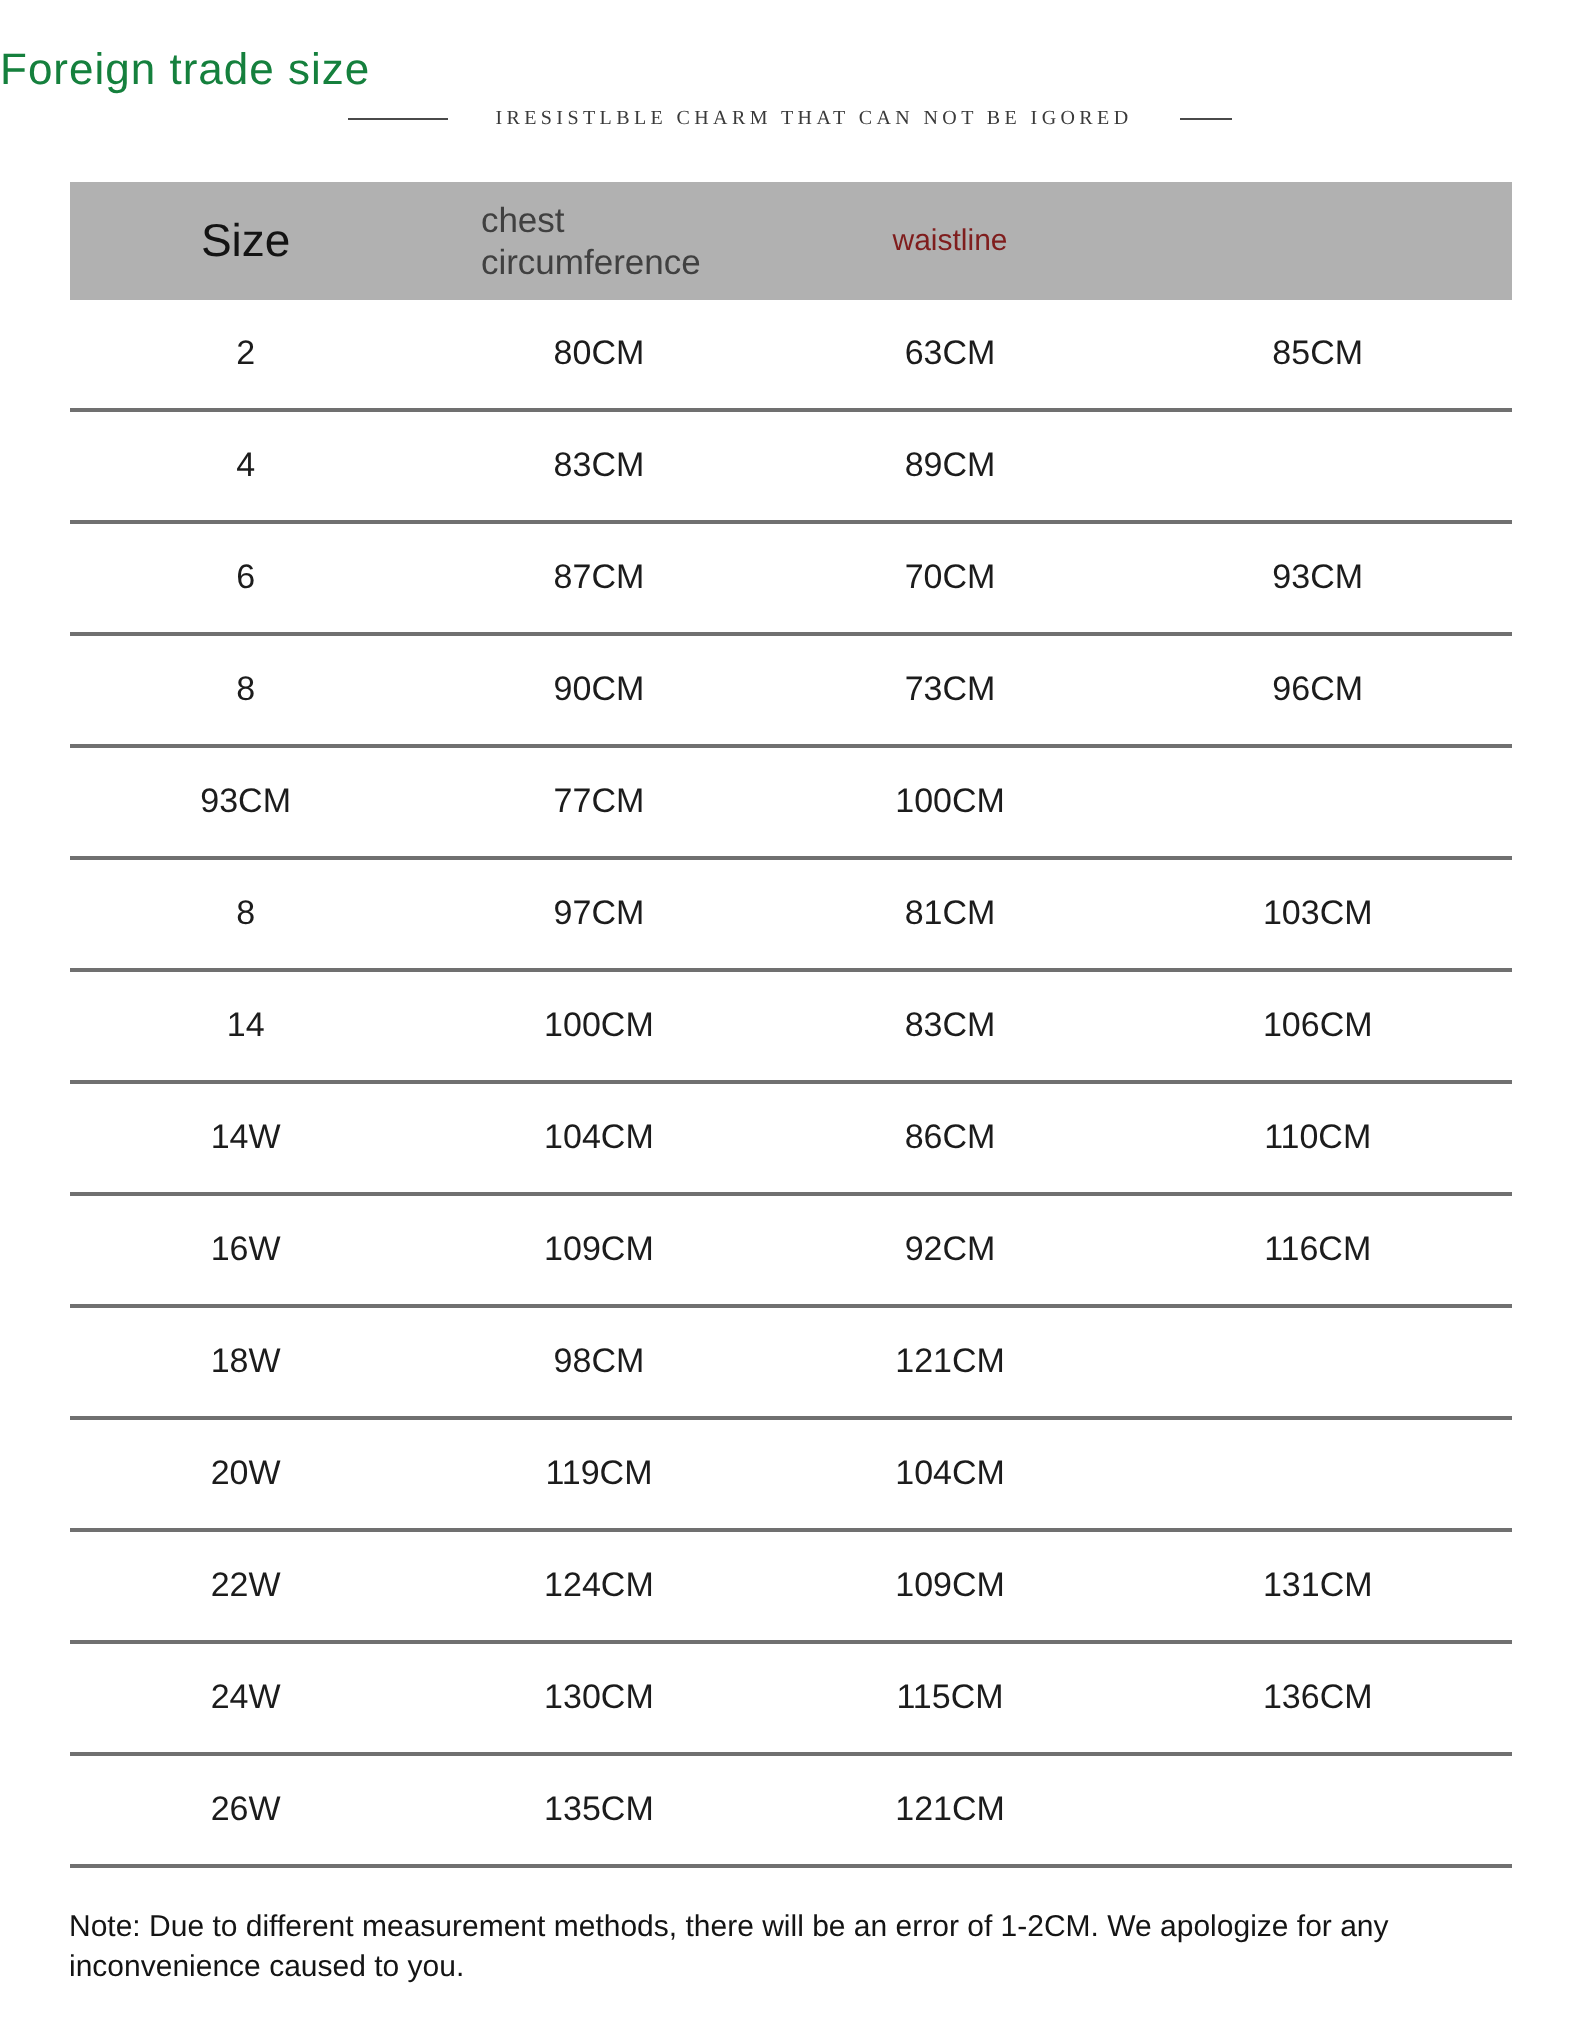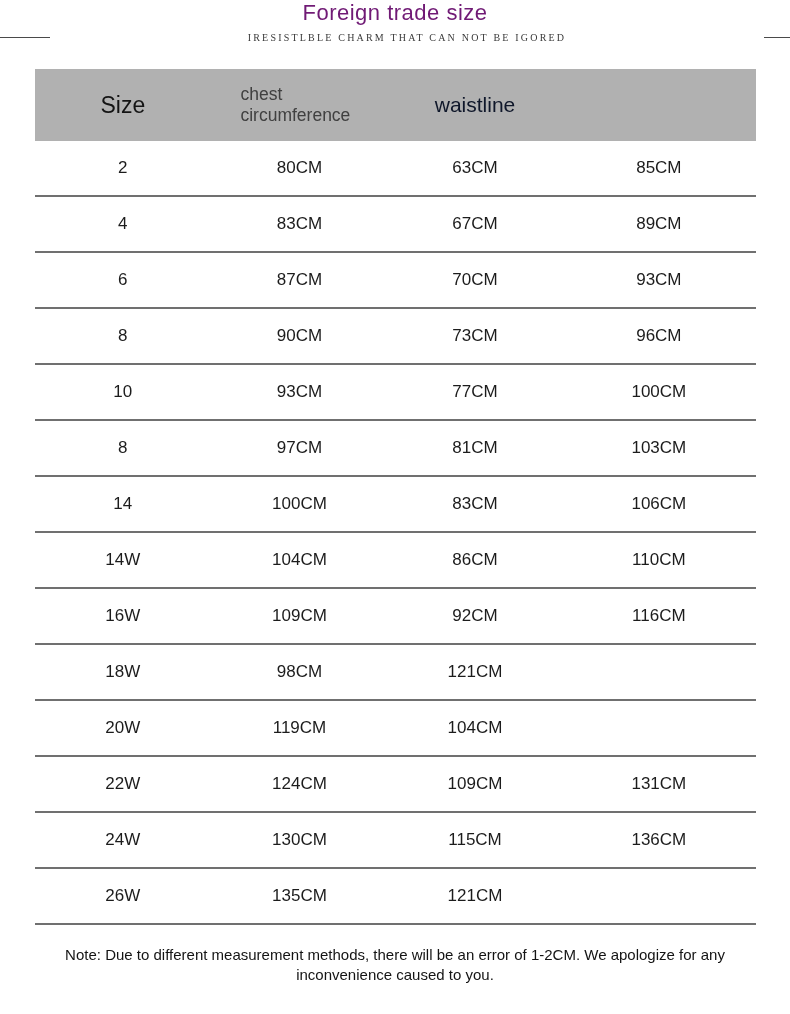--- a/index.html
+++ b/index.html
@@ -7,32 +7,32 @@
     width: 790px;
     height: 1014px;
     background: #ffffff;
     overflow: hidden;
     font-family: "Liberation Sans", sans-serif;
     color: #1c1c1c;
   }
   .page { width: 790px; height: 1014px; }
 
   .title {
-    text-align: center;
+    margin-top: 22px;
     font-size: 22px;
     font-weight: 500;
     letter-spacing: 0.5px;
-    color: #701a75;
+    color: #15803d;
   }
 
   .subtitle {
     margin-top: 6px;
     display: flex;
     align-items: center;
-    justify-content: space-between;
+    justify-content: center;
     gap: 24px;
   }
   .subtitle-text {
     font-family: "Liberation Serif", serif;
     font-size: 10px;
     letter-spacing: 2.2px;
     color: #3a3a3a;
     white-space: nowrap;
   }
   .dash { height: 1px; background: #4a4a4a; display: inline-block; }
@@ -42,26 +42,26 @@
   .size-table {
     width: 721px;
     margin: 26px auto 0 auto;
   }
   .thead, .tr {
     display: grid;
     grid-template-columns: 24.5% 24.5% 24.2% 26.8%;
   }
   .thead {
     background: #b1b1b1;
-    height: 72px;
+    height: 59px;
     align-items: center;
   }
   .th, .td { text-align: center; }
   .th-size  { font-size: 23px; color: #141414; }
-  .th-waist { font-size: 21px; color: #0f172a; }
+  .th-waist { font-size: 15px; color: #7f1d1d; }
   .th-chest .two-line,
   .th-hip   .two-line {
     display: inline-block;
     text-align: left;
     font-size: 17.5px;
     line-height: 1.2;
     max-width: 118px;
     color: #404040;
   }
   .tr {
@@ -71,21 +71,20 @@
     font-size: 17px;
     color: #1c1c1c;
   }
 
   .note {
     width: 721px;
     margin: 20px auto 0 auto;
     font-size: 15px;
     line-height: 1.35;
     color: #141414;
-    text-align: center;
   }
 </style>
 </head>
 <body>
 
 <div class="page">
 
   <h1 class="title">Foreign trade size</h1>
 
   <div class="subtitle">
@@ -104,37 +103,35 @@
 
     <div class="tr">
       <div class="td">2</div>
       <div class="td">80CM</div>
       <div class="td">63CM</div>
       <div class="td">85CM</div>
     </div>
     <div class="tr">
       <div class="td">4</div>
       <div class="td">83CM</div>
-      <div class="td">67CM</div>
       <div class="td">89CM</div>
     </div>
     <div class="tr">
       <div class="td">6</div>
       <div class="td">87CM</div>
       <div class="td">70CM</div>
       <div class="td">93CM</div>
     </div>
     <div class="tr">
       <div class="td">8</div>
       <div class="td">90CM</div>
       <div class="td">73CM</div>
       <div class="td">96CM</div>
     </div>
     <div class="tr">
-      <div class="td">10</div>
       <div class="td">93CM</div>
       <div class="td">77CM</div>
       <div class="td">100CM</div>
     </div>
     <div class="tr">
       <div class="td">8</div>
       <div class="td">97CM</div>
       <div class="td">81CM</div>
       <div class="td">103CM</div>
     </div>

